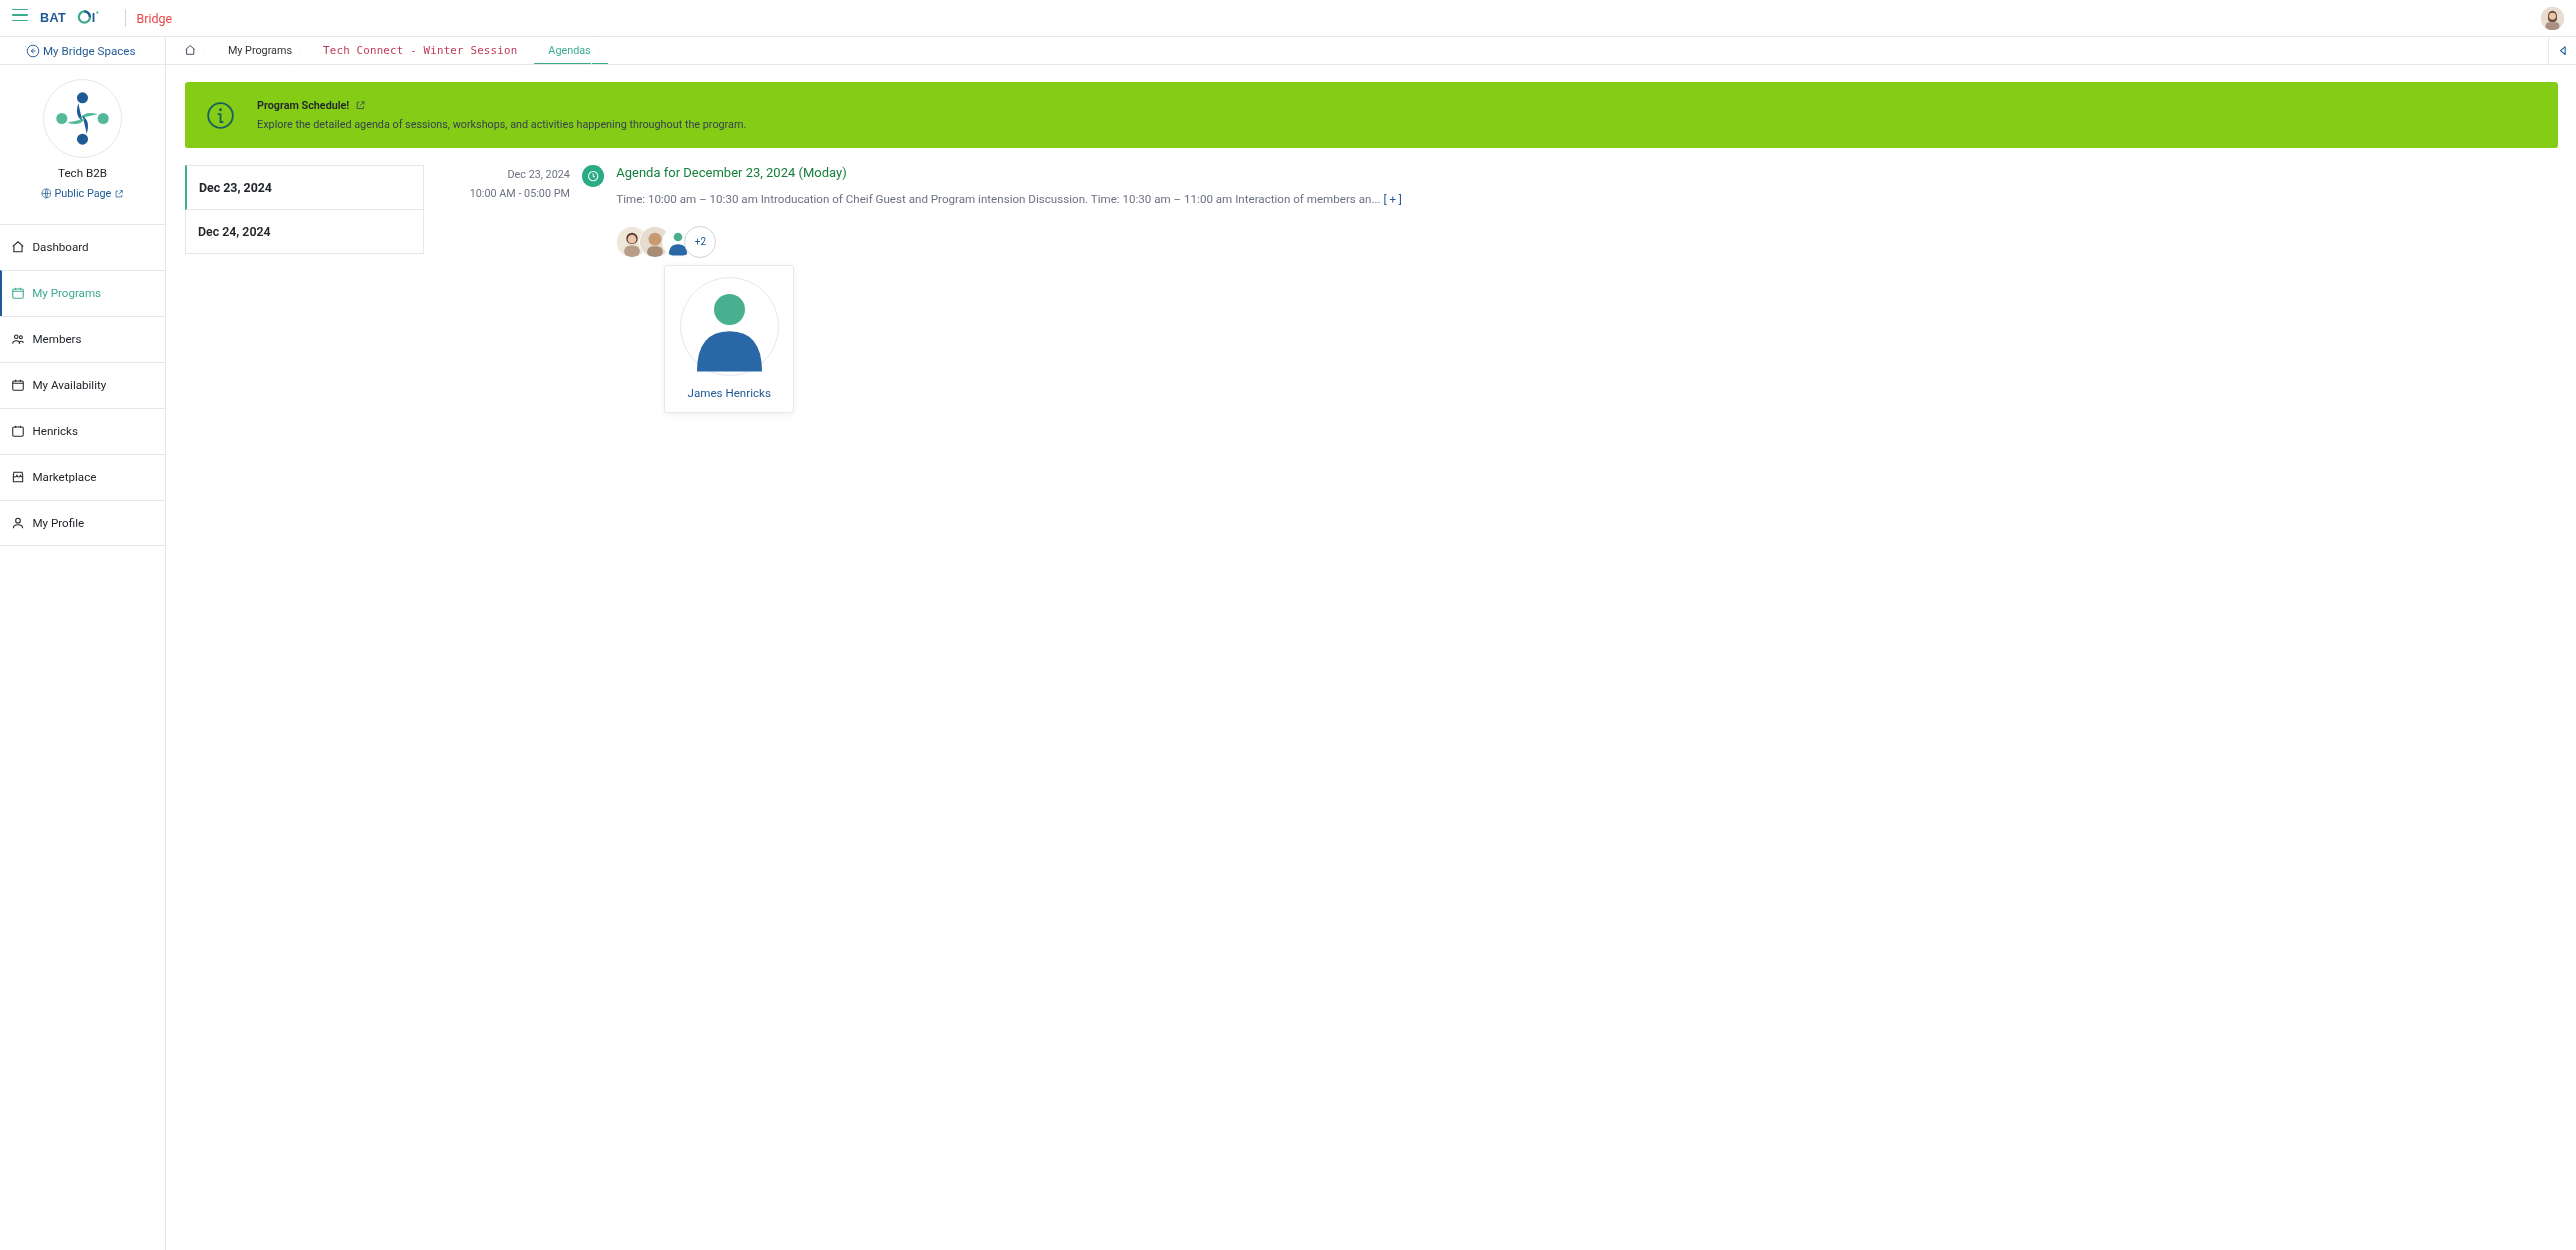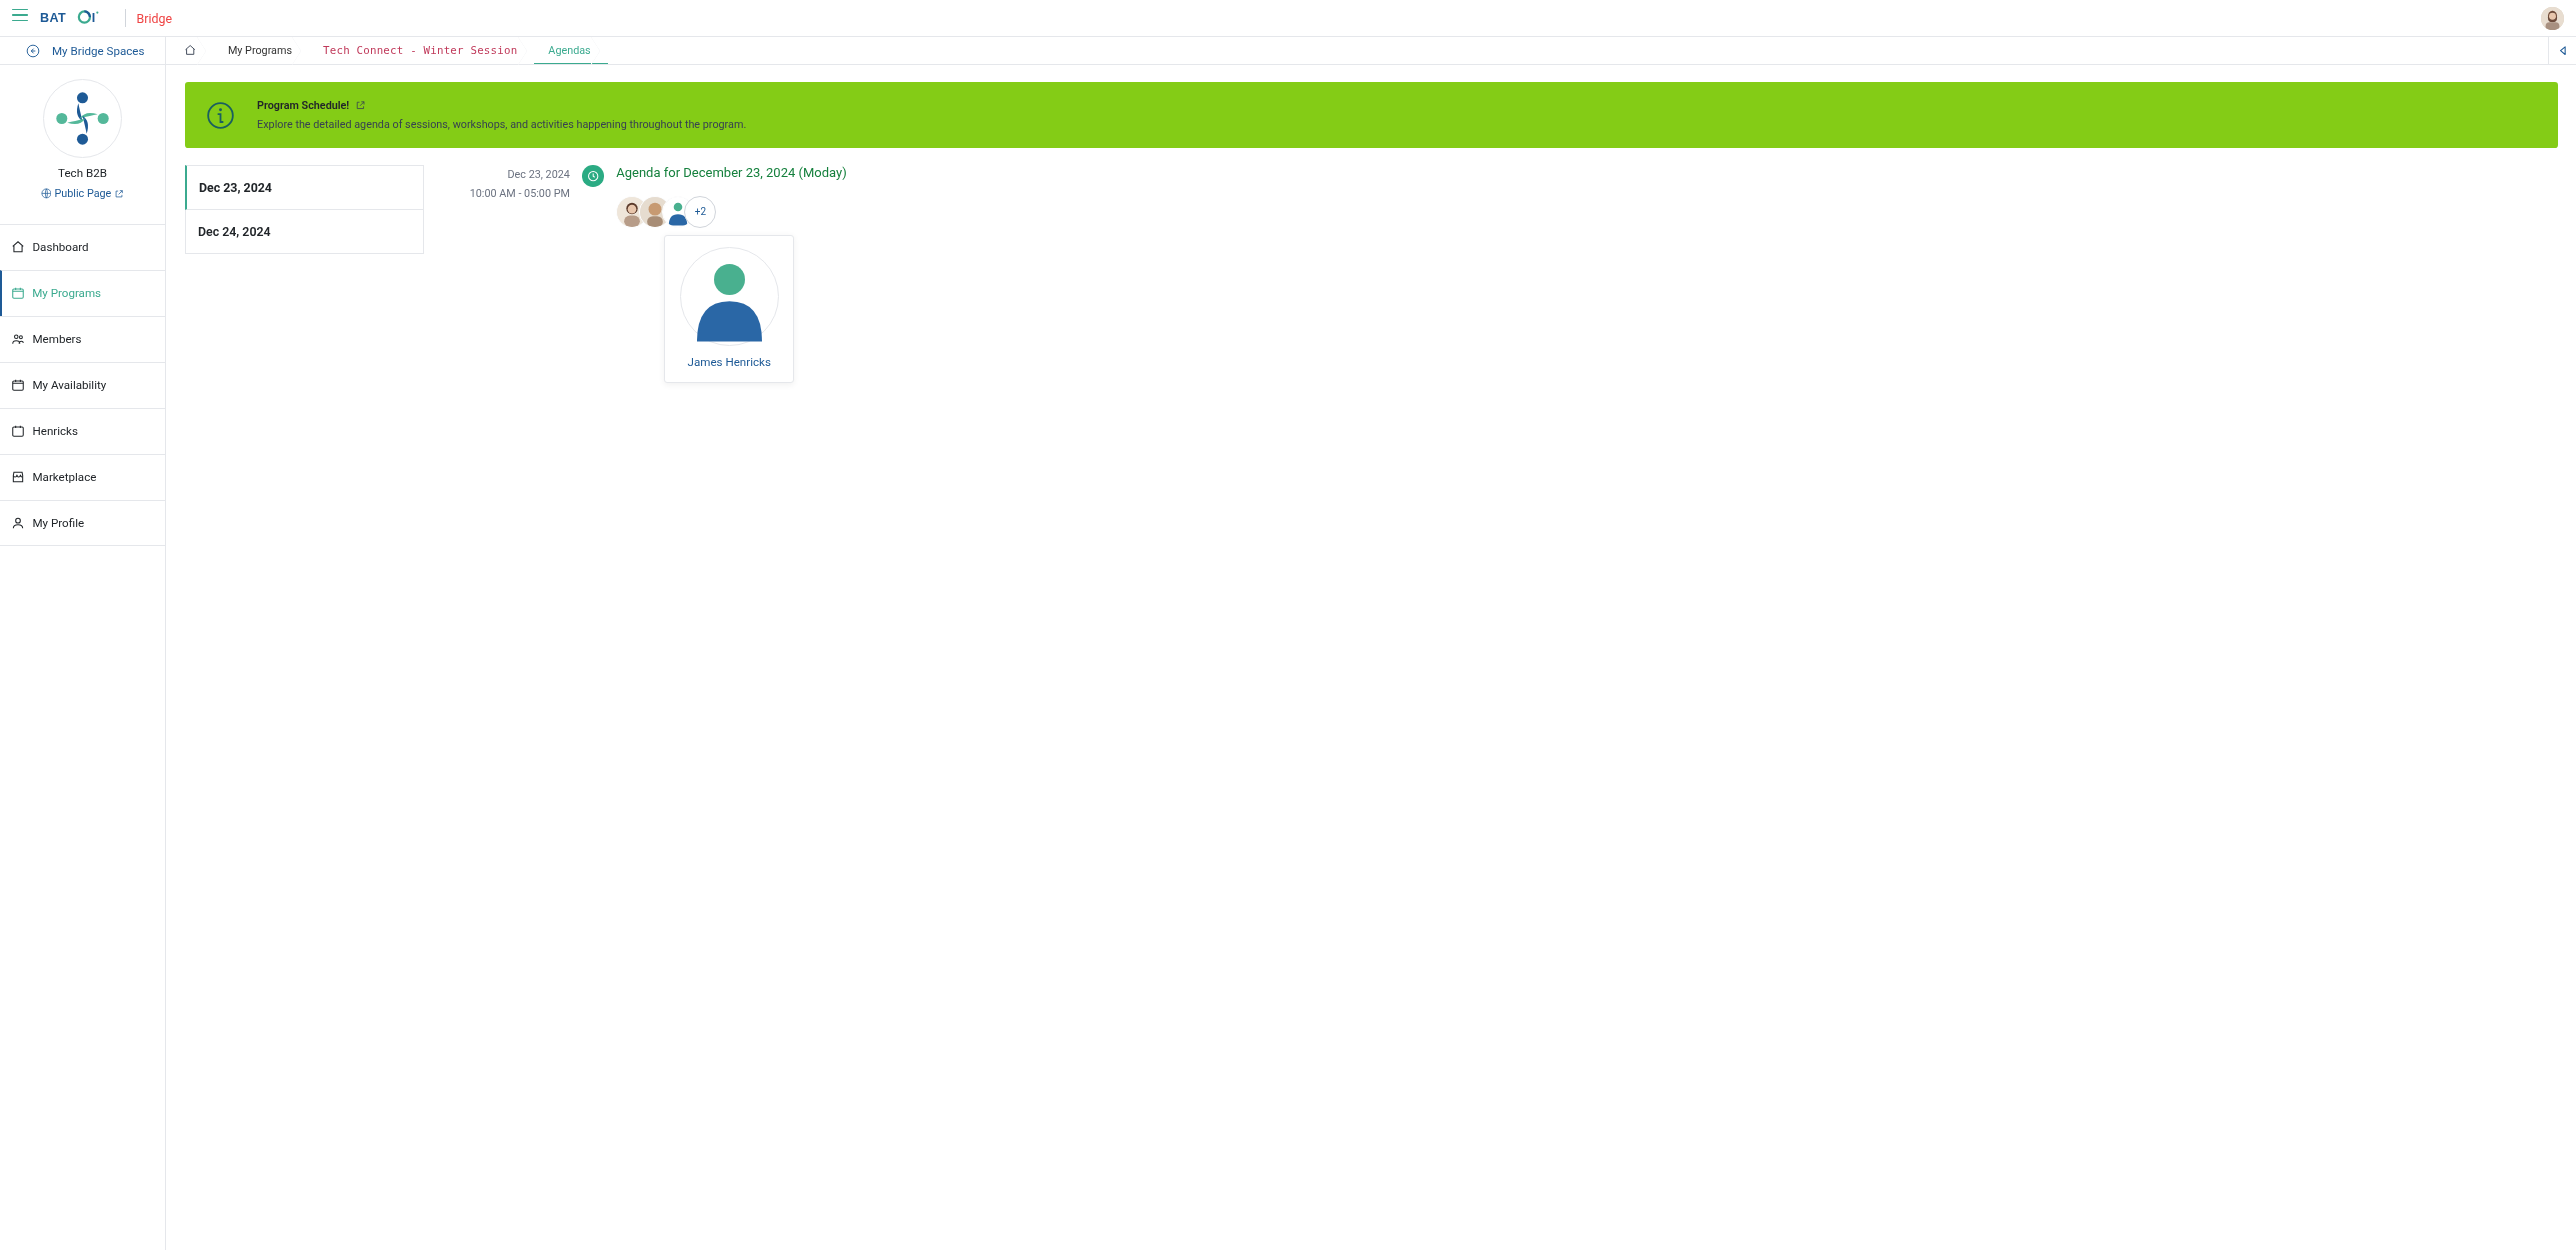--- a/index.html
+++ b/index.html
@@ -10,21 +10,21 @@
 .top-left { display: flex; gap: 12.4px; }
 .hamburger { width: 15.4px; height: 12.4px; display: flex; flex-direction: column; justify-content: space-between; cursor: pointer; }
 .hamburger span { height: 1.5px; background: #3baa8f; border-radius: 0.8px; }
 .logo-wrap { display: flex; align-items: center; gap: 10.8px; }
 .logo-divider { width: 0.8px; height: 18.5px; background: #d1d5db; }
 .bridge-label { color: #ef4444; font-size: 12.4px; }
 .avatar-top { width: 23px; height: 23px; border-radius: 50%; background: #d8cfc2; overflow: hidden; }
 
 
 .crumb-row { height: 28px; border-bottom: 0.8px solid #e5e7eb; display: flex; align-items: stretch; position: relative; }
-.back-cell { width: 166px; border-right: 0.8px solid #e5e7eb; display: flex; align-items: center; padding-left: 26px; gap: 12px; color: #1e5a96; cursor: pointer; }
+.back-cell { width: 166px; border-right: 0.8px solid #e5e7eb; display: flex; align-items: center; padding-left: 26px; gap: 3px; color: #1e5a96; cursor: pointer; }
 .back-cell .txt { font-size: 11.6px; }
 .crumbs { flex: 1; display: flex; align-items: center; position: relative; padding-left: 7.7px; }
 .crumb { position: relative; display: flex; align-items: center; height: 100%; padding: 0 17px 0 14px; font-size: 10.8px; }
 .crumb::after { content: ""; position: absolute; right: -7.7px; top: 0; bottom: 0; width: 15.4px; border-top: 14px solid transparent; border-bottom: 14px solid transparent; border-left: 9.3px solid #fff; filter: drop-shadow(0.8px 0 0 #e5e7eb); }
 .crumb.home { padding-left: 10.8px; }
 .crumb.my-prog { color: #333; }
 .crumb.tech { color: #c0395a; font-family: ui-monospace, Menlo, Consolas, monospace; font-size: 10.8px; letter-spacing: 0.2px; }
 .crumb.agendas { color: #3baa8f; border-bottom: 1.5px solid #3baa8f; }
 .collapse-cell { width: 28px; border-left: 0.8px solid #e5e7eb; display: flex; align-items: center; justify-content: center; cursor: pointer; color: #1e5a96; }
 
@@ -297,20 +297,24 @@
           <div class="t">10:00 AM - 05:00 PM</div>
         </div>
         <div class="clock-badge">
           <svg width="12.4" height="12.4" viewBox="0 0 24 24" fill="none" stroke="#fff" stroke-width="2">
               <circle cx="12" cy="12" r="9"></circle>
               <path d="M12 7v5l3 2"></path>
             </svg>
         </div>
         <div class="detail-body">
           <div class="detail-title">Agenda for December 23, 2024 (Moday)</div>
+          <div class="detail-text">
+            <span>Time: 10:00 am – 10:30 am Introducation of Cheif Guest and Program intension Discussion. Time: 10:30 am – 11:00 am Interaction of members an...</span>
+            <span class="expand-link">[ + ]</span>
+          </div>
 
           <div class="avatars-row">
             <div class="ava">
               <svg width="32" height="32" viewBox="0 0 42 42">
                   <rect width="42" height="42" fill="#efe6da"></rect>
                   <circle cx="21" cy="16" r="8" fill="#5b3a2a"></circle>
                   <circle cx="21" cy="17" r="6" fill="#e8c6ac"></circle>
                   <rect x="10" y="26" width="22" height="16" rx="8" fill="#b79c88"></rect>
                 </svg>
             </div>

